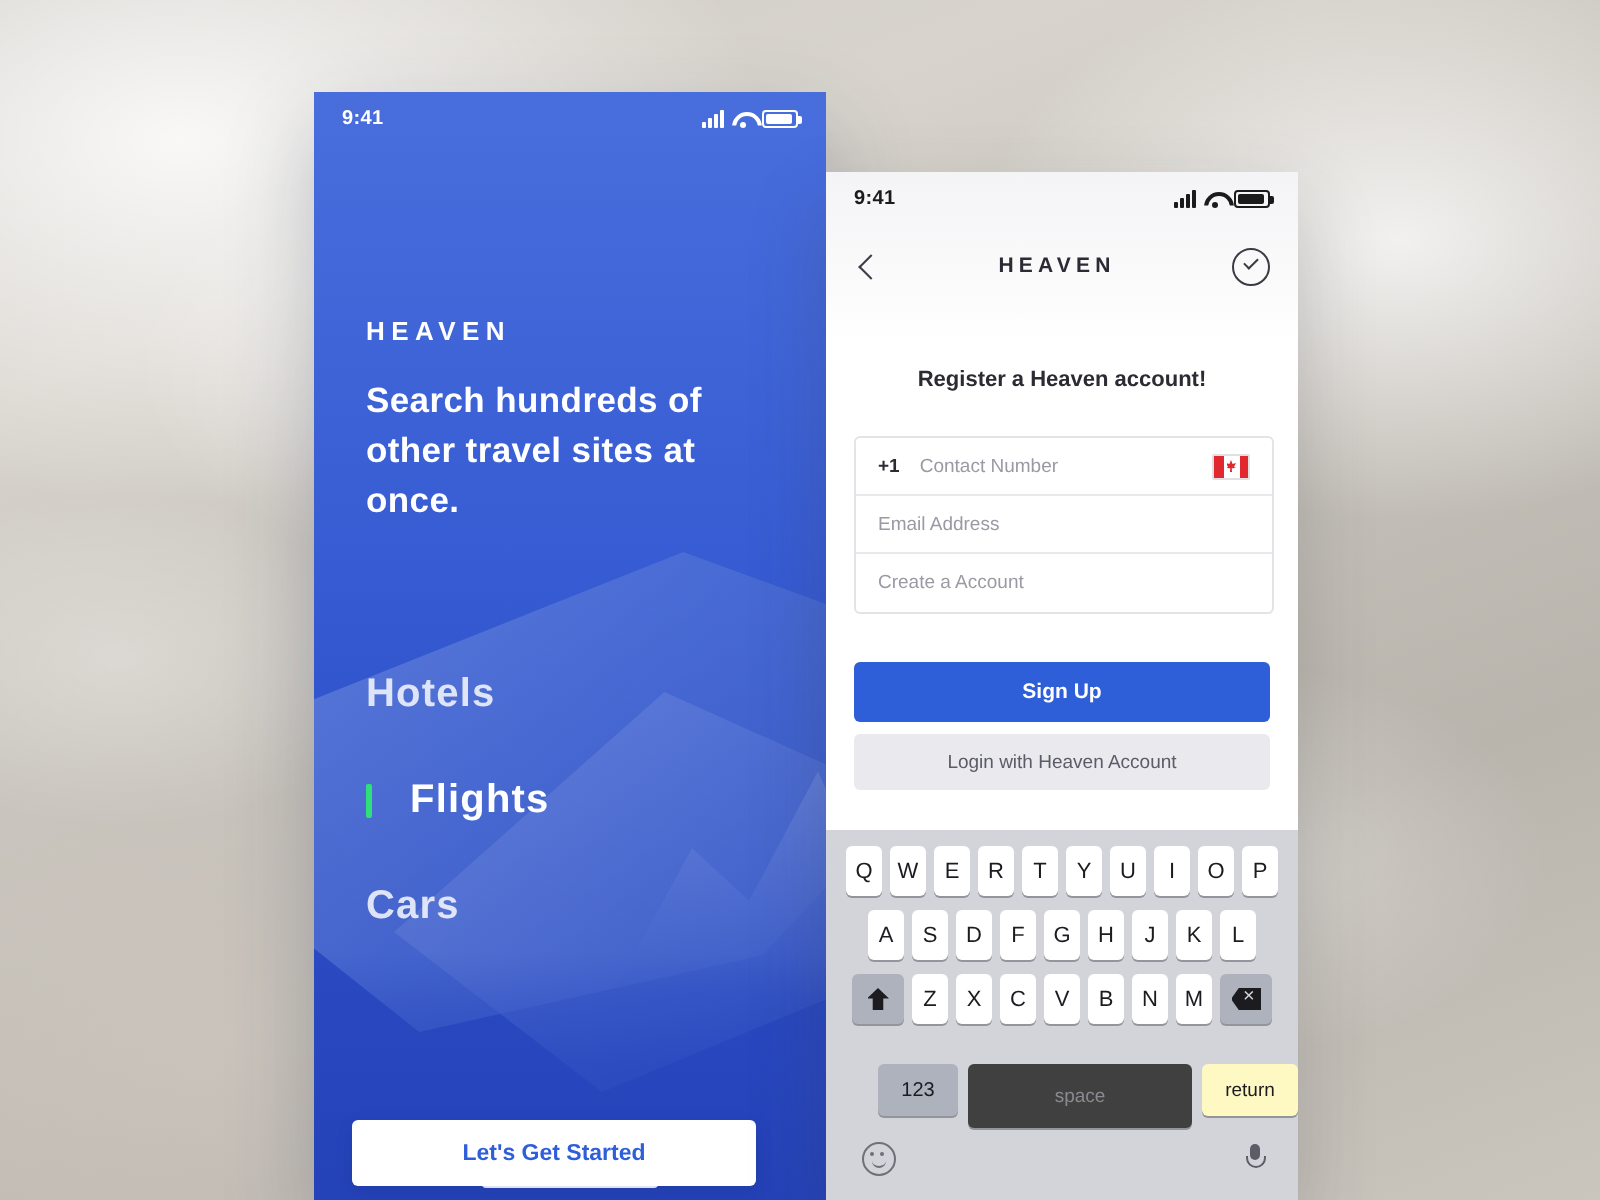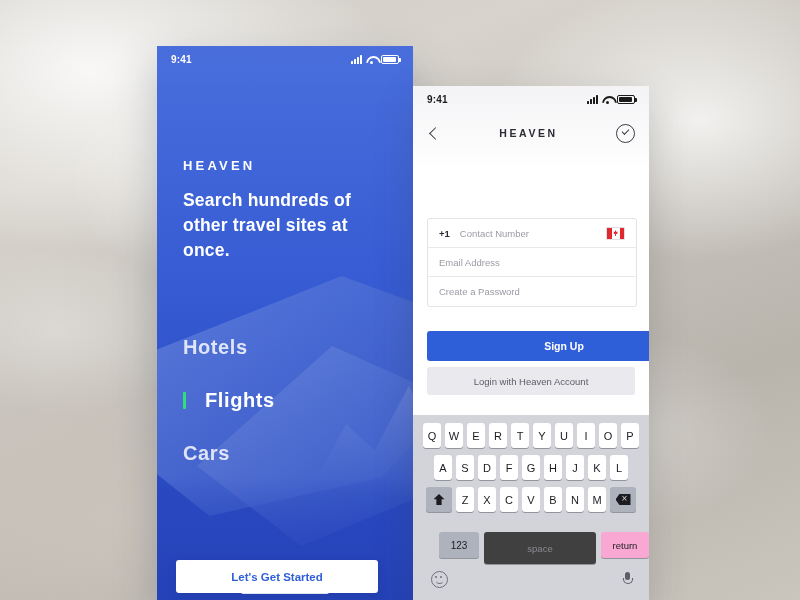--- a/index.html
+++ b/index.html
@@ -378,21 +378,20 @@
     width: 208px;
     height: 30px;
     background: #2f5fd8;
     border-radius: 3px;
     color: #ffffff;
     font-size: 10.5px;
     font-weight: bold;
     display: flex;
     align-items: center;
     justify-content: center;
-    padding-left: 33px;
   }
   .btn-secondary {
     position: absolute;
     left: 14px;
     top: 281px;
     width: 208px;
     height: 28px;
     background: #e9e9ee;
     border-radius: 3px;
     color: #5c5c68;
@@ -459,21 +458,21 @@
     background: #404040;
     border-radius: 3px;
     display: flex; align-items: center; justify-content: center;
     font-size: 9.5px;
     color: #8a8a92;
     box-shadow: 0 1px 0 rgba(136,138,146,0.85);
   }
   .key-return {
     width: 48px;
     height: 26px;
-    background: #f9a8d4;
+    background: #fef9c3;
     border-radius: 3px;
     display: flex; align-items: center; justify-content: center;
     font-size: 9.5px;
     color: #1c1c20;
     box-shadow: 0 1px 0 rgba(136,138,146,0.85);
   }
   .kb-footer {
     position: absolute;
     left: 0; right: 0;
     bottom: 0;
@@ -617,34 +616,35 @@
           </span>
       </span>
     </div>
 
     <div class="nav-row">
       <span class="back-arrow"></span>
       <span class="brand-dark">HEAVEN</span>
       <span class="check-circle"></span>
     </div>
 
+    <div class="reg-title">Register a Heaven account!</div>
 
     <div class="form">
       <div class="field">
         <span class="cc">+1</span>
         <span>Contact Number</span>
         <span class="flag">
             <i></i>
           </span>
       </div>
       <div class="field">
         <span>Email Address</span>
       </div>
       <div class="field">
-        <span>Create a Password</span>
+        <span>Create a Account</span>
       </div>
     </div>
 
     <div class="btn-primary">Sign Up</div>
     <div class="btn-secondary">Login with Heaven Account</div>
 
     <div class="keyboard">
       <div class="krow r1">
         <div class="key">Q</div>
         <div class="key">W</div>

